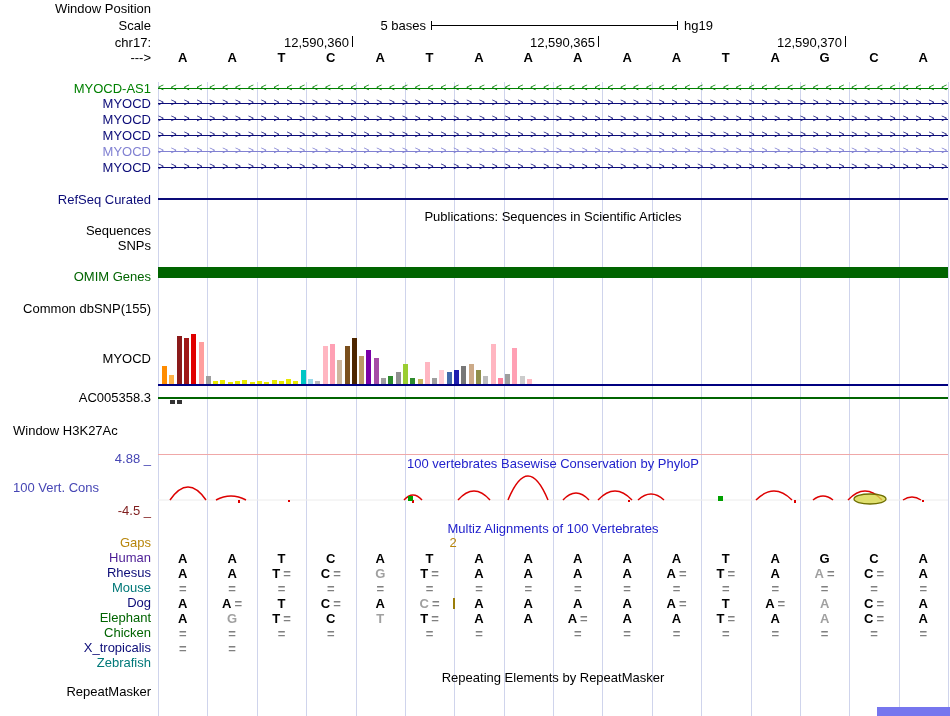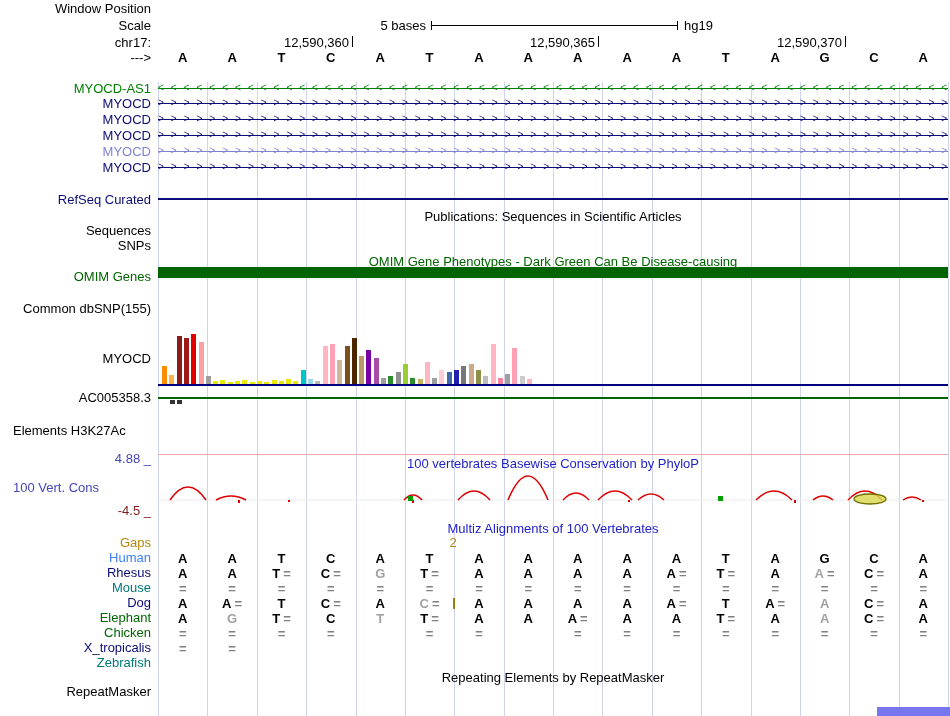--- a/index.html
+++ b/index.html
@@ -119,21 +119,20 @@
       </div>
     </div>
 
   <div class="label" id="refseq-label" style="top: 193px; color: rgb(12, 12, 120);">RefSeq Curated</div>
   <div class="hline" id="refseq-line" style="top: 198px; height: 2px; background: rgb(12, 12, 120);"></div>
 
   <div class="title" style="top:210px">Publications: Sequences in Scientific Articles</div>
   <div class="label" style="top:224px">Sequences</div>
   <div class="label" style="top:239px">SNPs</div>
 
-  <div class="title" id="omim-title" style="top: 255px; color: rgb(0, 100, 0);">OMIM Gene Phenotypes - Dark Green Can Be Disease-causing</div>
   <div class="hline" id="omim-bar" style="top: 267px; height: 11px; background: rgb(0, 100, 0);"></div>
   <div class="label" id="omim-label" style="top: 270px; color: rgb(0, 100, 0);">OMIM Genes</div>
 
   <div class="label" style="top:302px">Common dbSNP(155)</div>
 
   <div class="label" style="top:352px">MYOCD</div>
   <div id="gtex-bars" style="position:absolute;left:158px;top:332px;width:790px;height:52px">
       <div class="bar" style="left: 4px; height: 18px; background: rgb(255, 140, 0);"></div>
       <div class="bar" style="left: 11.3px; height: 9px; background: rgb(255, 179, 71);"></div>
       <div class="bar" style="left: 18.6px; height: 48px; background: rgb(139, 26, 26);"></div>
@@ -186,21 +185,21 @@
       <div class="bar" style="left: 361.7px; height: 8px; background: rgb(204, 204, 204);"></div>
       <div class="bar" style="left: 369px; height: 5px; background: rgb(255, 182, 193);"></div>
     </div>
   <div class="hline" id="gtex-baseline" style="top: 384px; height: 2px; background: rgb(0, 0, 128);"></div>
 
   <div class="label" style="top:391px">AC005358.3</div>
   <div class="hline" id="ac-line" style="top: 397px; height: 2px; background: rgb(0, 100, 0);"></div>
   <div class="abs" style="top:400px;left:170px;width:5px;height:4px;background:#333"></div>
   <div class="abs" style="top:400px;left:177px;width:5px;height:4px;background:#333"></div>
 
-  <div class="label label-left" style="top:424px">Elements H3K27Ac</div>
+  <div class="label label-left" style="top:424px">Window H3K27Ac</div>
   <div class="hline" style="top:454px;height:1px;background:#f0a8a8"></div>
 
   <div class="label" id="phylop-max" style="top: 452px; color: rgb(70, 70, 180);">4.88 _</div>
   <div class="title" id="phylop-title" style="top: 457px; color: rgb(34, 34, 204);">100 vertebrates Basewise Conservation by PhyloP</div>
   <svg id="phylop-svg" style="position:absolute;left:158px;top:468px" width="790" height="48">
       <line x1="0" y1="32" x2="790" y2="32" stroke="#ececec" stroke-width="1"></line>
       <path d="M 12 32 Q 30 6 48 32" fill="none" stroke="#dd0000" stroke-width="1.5"></path>
       <path d="M 58 32 Q 73 24 88 32" fill="none" stroke="#dd0000" stroke-width="1.5"></path>
       <path d="M 246 32 Q 255 22 264 32" fill="none" stroke="#dd0000" stroke-width="1.5"></path>
       <path d="M 300 32 Q 316 14 332 32" fill="none" stroke="#dd0000" stroke-width="1.5"></path>
@@ -222,21 +221,21 @@
       <rect x="560" y="28" width="5" height="5" fill="#00a000"></rect>
       <ellipse cx="712" cy="31" rx="16" ry="5" fill="#d8d84a" fill-opacity="0.8" stroke="#6e6e00" stroke-width="1.3"></ellipse>
     </svg>
   <div class="label label-left" id="phylop-label" style="top: 481px; color: rgb(70, 70, 180);">100 Vert. Cons</div>
   <div class="label" id="phylop-min" style="top: 504px; color: #7f1d1d;">-4.5 _</div>
 
   <div class="title" id="multiz-title" style="top: 522px; color: rgb(34, 34, 204);">Multiz Alignments of 100 Vertebrates</div>
   <div class="label" id="gaps-label" style="top: 536px; color: rgb(184, 134, 11);">Gaps</div>
   <div class="abs" id="gaps-value" style="top: 536px; left: 444px; width: 18px; text-align: center; color: rgb(184, 134, 11);">2</div>
   <div id="multiz-rows">
-      <div class="label" style="top: 551px; color: #3b82f6;">Human</div>
+      <div class="label" style="top: 551px; color: #4c1d95;">Human</div>
       <div class="cell" style="left: 158px; width: 49.4px; top: 551px; color: rgb(0, 0, 0);">A</div>
       <div class="cell" style="left: 207.4px; width: 49.4px; top: 551px; color: rgb(0, 0, 0);">A</div>
       <div class="cell" style="left: 256.8px; width: 49.4px; top: 551px; color: rgb(0, 0, 0);">T</div>
       <div class="cell" style="left: 306.1px; width: 49.4px; top: 551px; color: rgb(0, 0, 0);">C</div>
       <div class="cell" style="left: 355.5px; width: 49.4px; top: 551px; color: rgb(0, 0, 0);">A</div>
       <div class="cell" style="left: 404.9px; width: 49.4px; top: 551px; color: rgb(0, 0, 0);">T</div>
       <div class="cell" style="left: 454.3px; width: 49.4px; top: 551px; color: rgb(0, 0, 0);">A</div>
       <div class="cell" style="left: 503.6px; width: 49.4px; top: 551px; color: rgb(0, 0, 0);">A</div>
       <div class="cell" style="left: 553px; width: 49.4px; top: 551px; color: rgb(0, 0, 0);">A</div>
       <div class="cell" style="left: 602.4px; width: 49.4px; top: 551px; color: rgb(0, 0, 0);">A</div>

